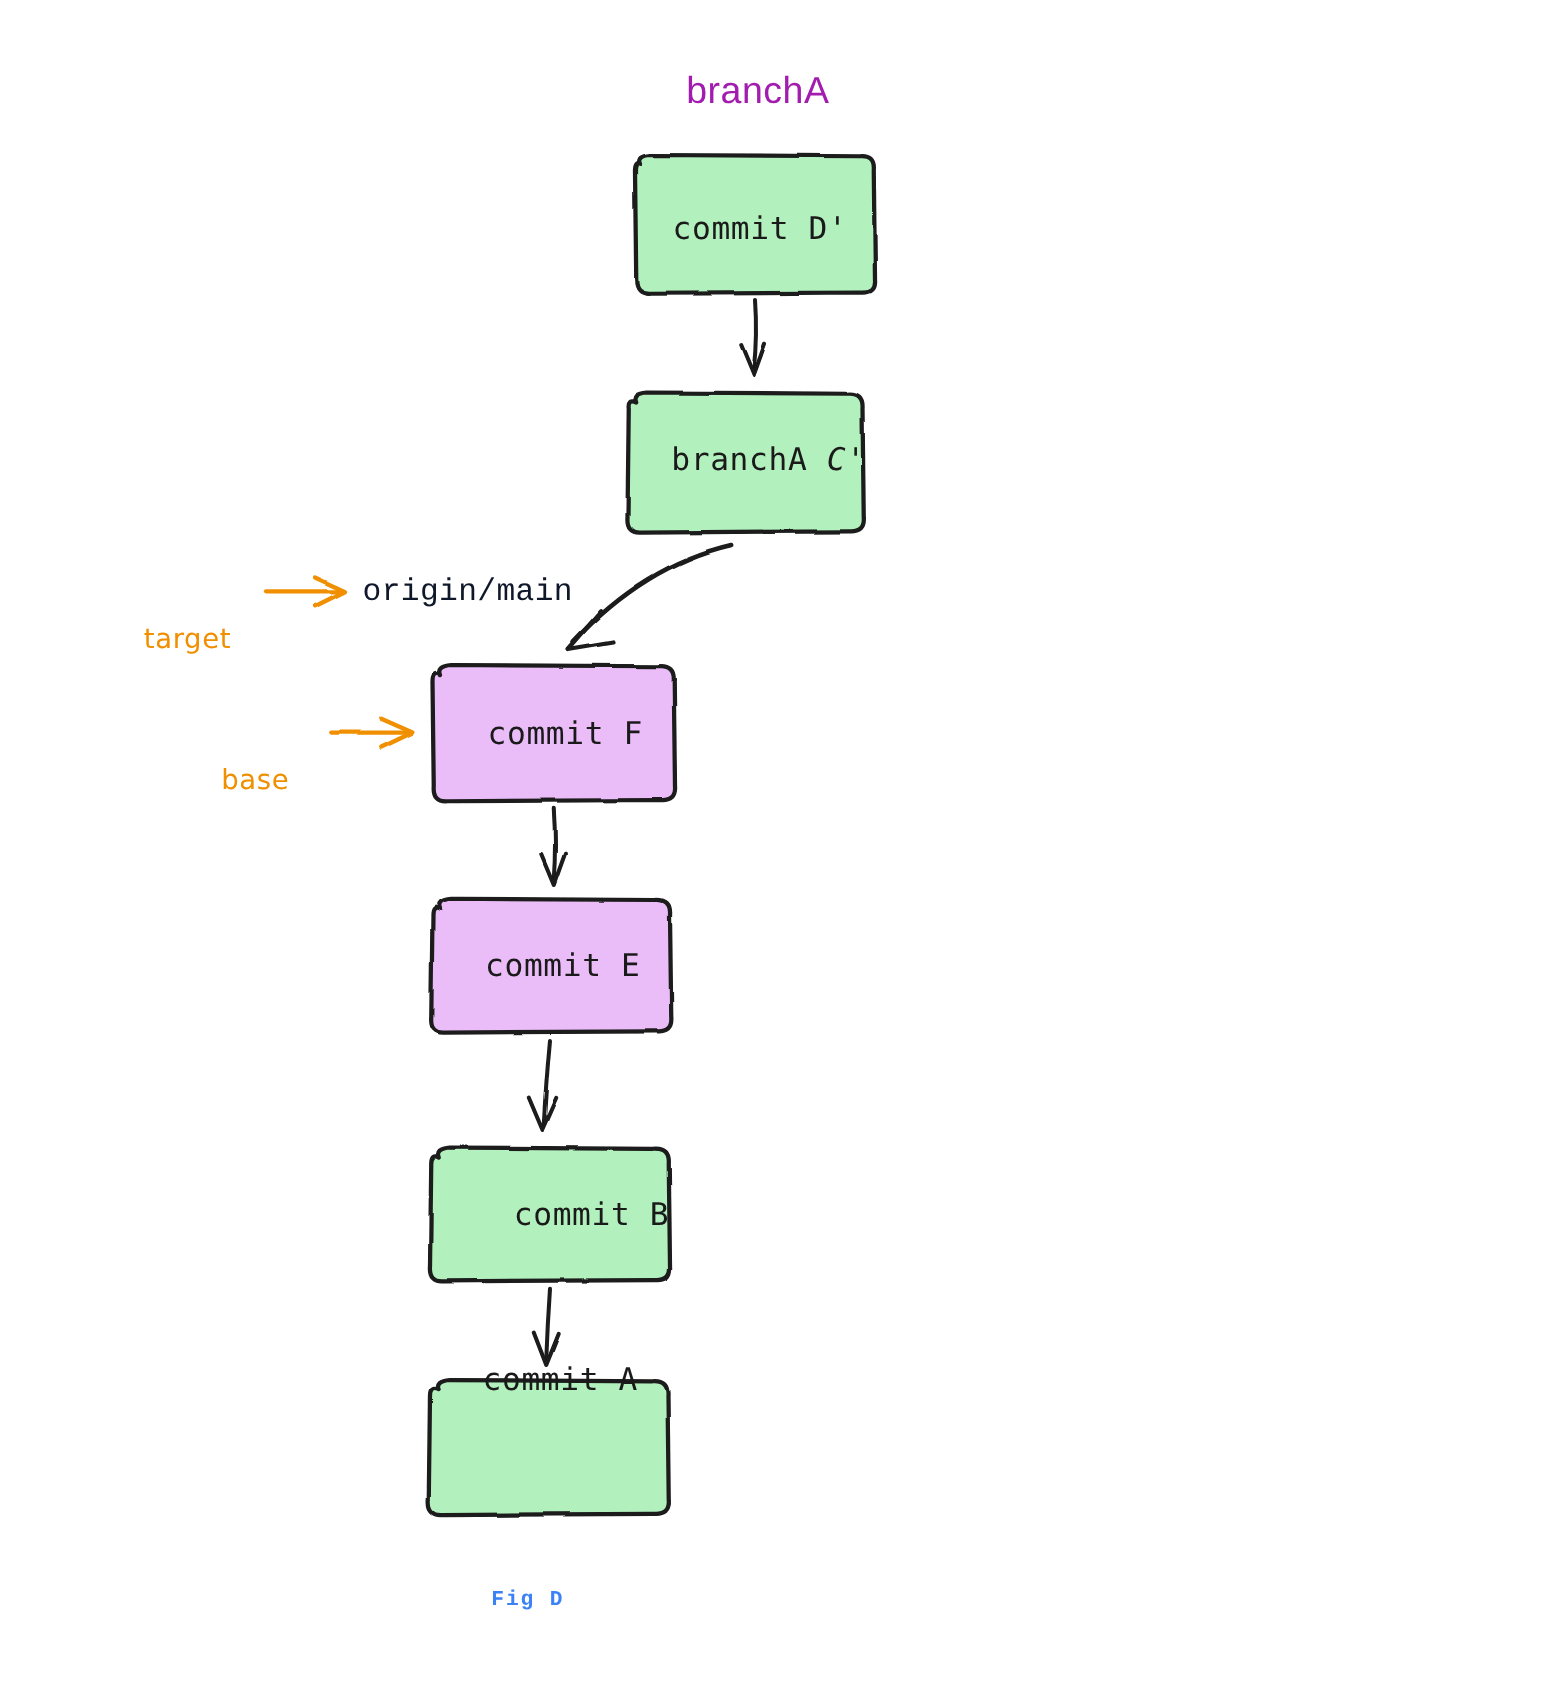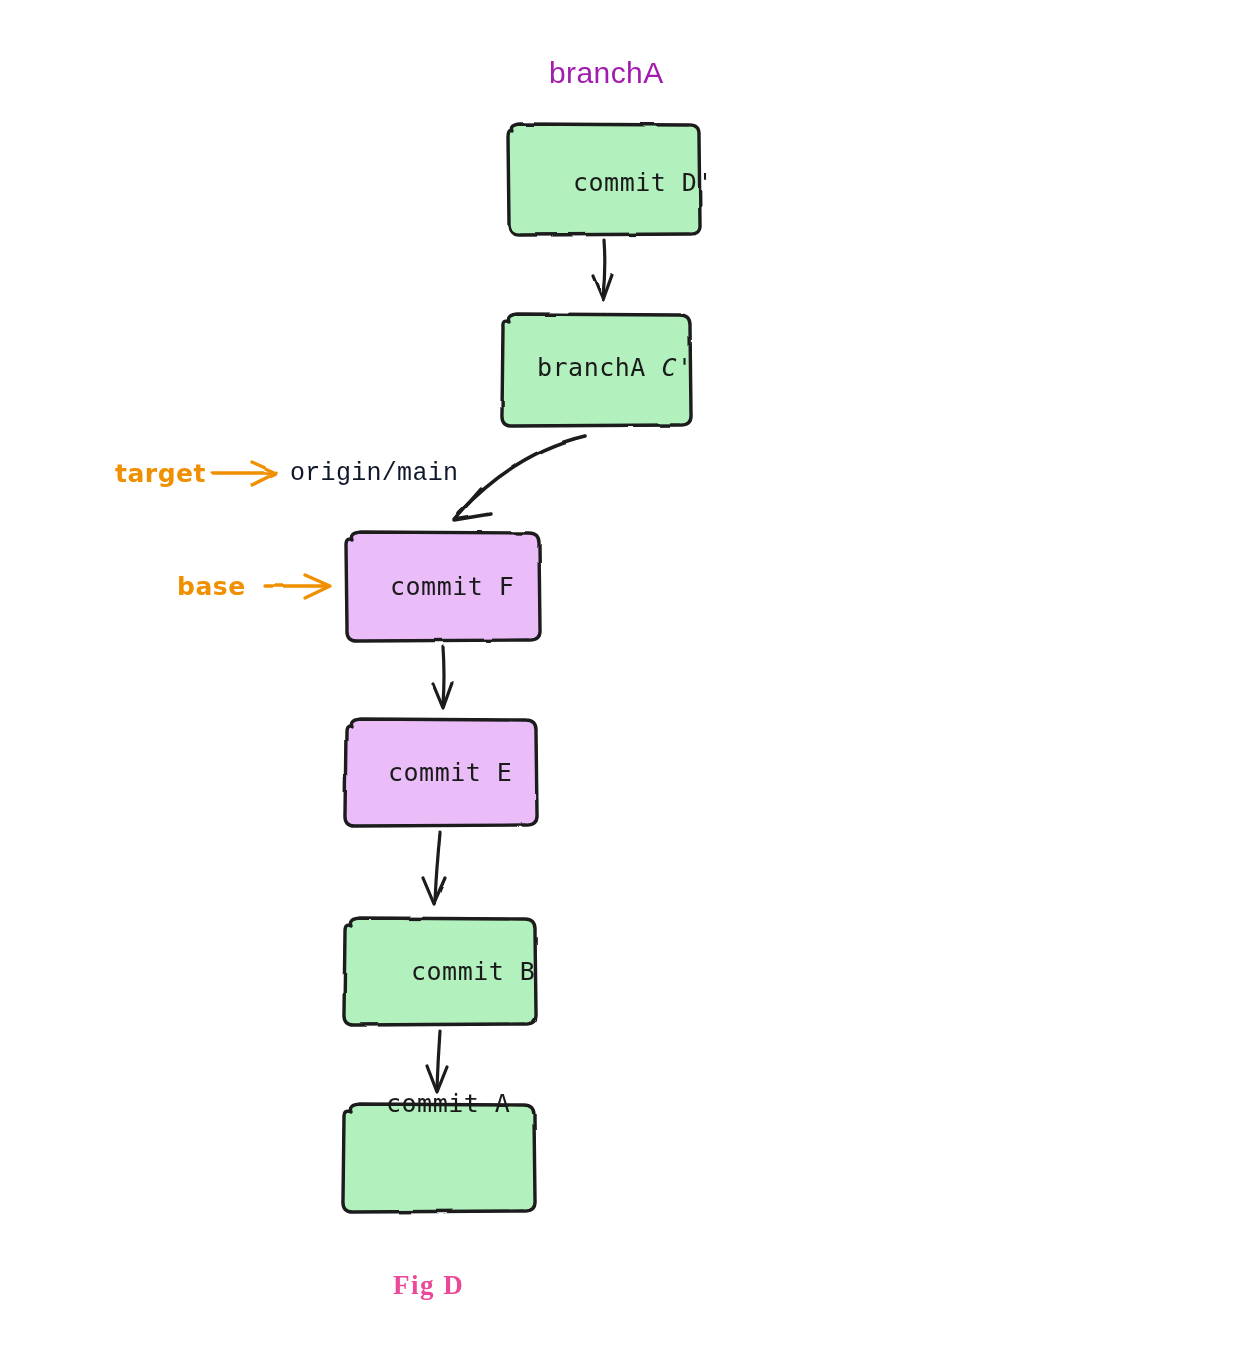--- a/index.html
+++ b/index.html
@@ -49,31 +49,32 @@
 
   .ref-label {
     font-family: Liberation Mono, monospace;
     font-size: 25px;
     color: #0f172a;
     letter-spacing: 0.3px;
   }
 
   .annot-label {
     font-family: "DejaVu Sans", sans-serif;
-    font-size: 25px;
-    font-weight: 700;
+    font-size: 22px;
+    font-weight: 400;
     color: #f09000;
     letter-spacing: 0.5px;
+    margin-top: 40px;
   }
 
   .fig-label {
-    font-family: Liberation Serif, serif;
-    font-size: 27px;
+    font-family: Liberation Mono, monospace;
+    font-size: 17px;
     font-weight: 600;
-    color: #ec4899;
+    color: #3b82f6;
     letter-spacing: 1.5px;
   }
 </style>
 </head>
 <body>
 
 <svg id="canvas" viewBox="0 0 1252 1348" xmlns="http://www.w3.org/2000/svg">
   <defs>
     <filter id="rough" x="-20%" y="-20%" width="140%" height="140%">
       <feTurbulence type="fractalNoise" baseFrequency="0.028" numOctaves="2" seed="7" result="noise"></feTurbulence>
@@ -136,21 +137,21 @@
   </g>
 
   <g filter="url(#rough)">
     <path d="M265 586 L325 586" fill="none" stroke="#f09000" stroke-width="3.4" stroke-linecap="round"></path>
     <path d="M305 575 L330 586 L305 598" fill="none" stroke="#f09000" stroke-width="3.4" stroke-linecap="round" stroke-linejoin="round"></path>
   </g>
 </svg>
 
 <div class="lbl branch-label" style="left:549px; top:58px;">branchA</div>
 
-<div class="lbl commit-label" style="left:538px; top:170px;margin-left:35px;"><span>commit D'</span></div>
+<div class="lbl commit-label" style="left:538px; top:170px;"><span>commit D'</span></div>
 
 <div class="lbl commit-label" style="left:537px; top:355px;"><span>branchA </span><span class="prime-italic">C'</span></div>
 
 <div class="lbl commit-label" style="left:390px; top:574px;">commit F</div>
 
 <div class="lbl commit-label" style="left:388px; top:760px;">commit E</div>
 
 <div class="lbl commit-label" style="left:387px; top:959px;margin-left:24px;">commit B</div>
 
 <div class="lbl commit-label" style="left:386px; top:1091px;text-align:right;">commit A</div>

